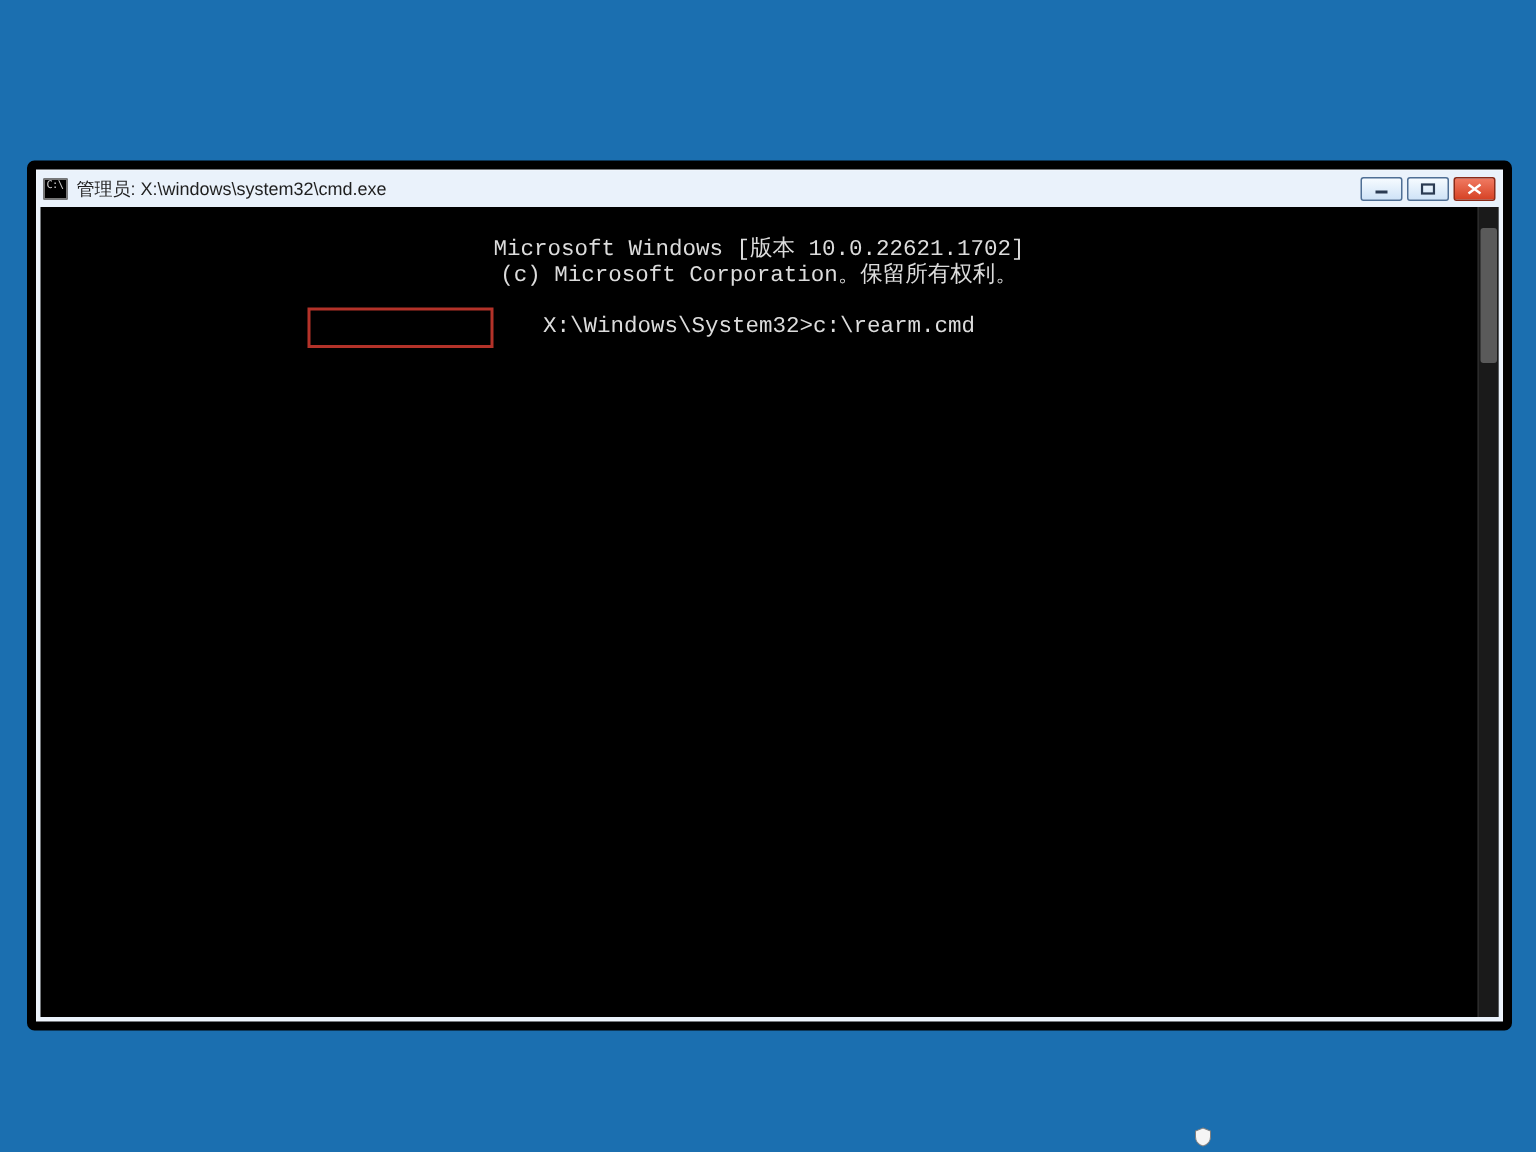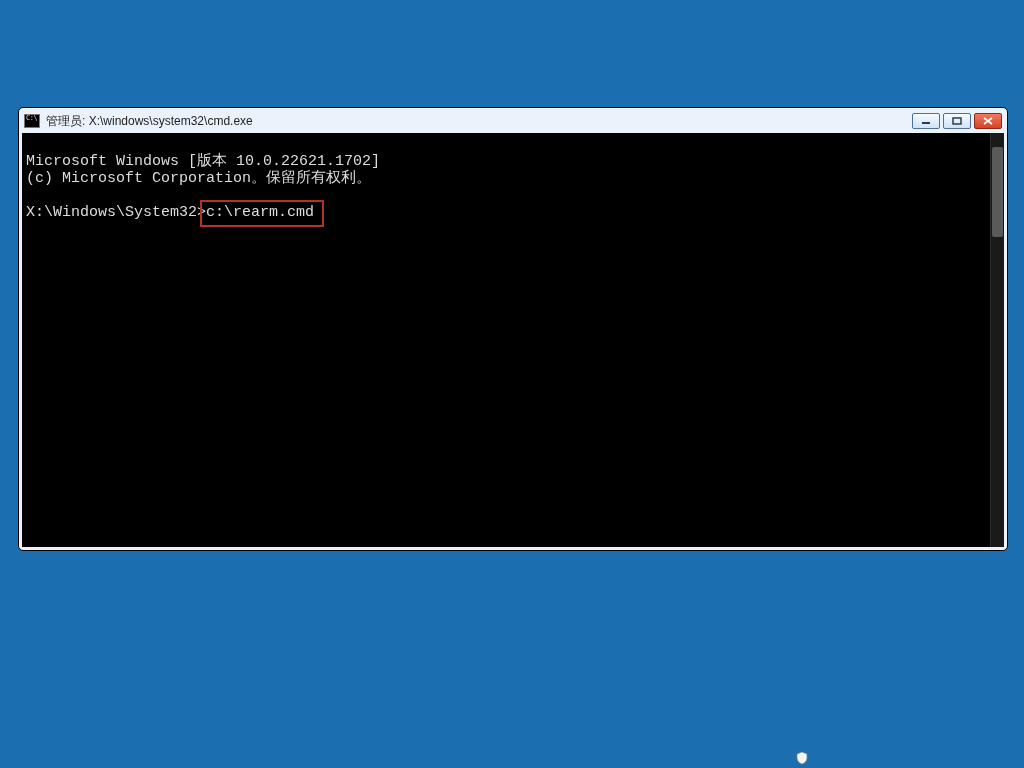--- a/index.html
+++ b/index.html
@@ -8,23 +8,23 @@
     background: #1b6fb0;
     font-family: "Segoe UI", Tahoma, sans-serif;
     position: relative;
   }
 
   .window {
     position: absolute;
     left: 18px;
     top: 107px;
     width: 990px;
-    height: 444px;
+    height: 580px;
     background: #eaf2fb;
-    border: 1px solid #000000;
+    border: 6px solid #000000;
     border-radius: 5px;
     box-shadow: 0 0 0 1px rgba(255,255,255,.25) inset;
     display: flex;
     flex-direction: column;
     padding: 3px;
   }
 
   .titlebar {
     height: 22px;
     display: flex;
@@ -72,20 +72,21 @@
 
   .client {
     flex: 1 1 auto;
     background: #000;
     color: #dcdcdc;
     font-family: "NSimSun", "SimSun", Consolas, "Courier New", monospace;
     font-size: 15px;
     line-height: 17px;
     position: relative;
     overflow: hidden;
+    text-align: center;
   }
 
   .term {
     position: absolute;
     left: 0; top: 0; right: 14px; bottom: 0;
     padding: 3px 4px;
     white-space: pre;
   }
 
   .scrollbar {

